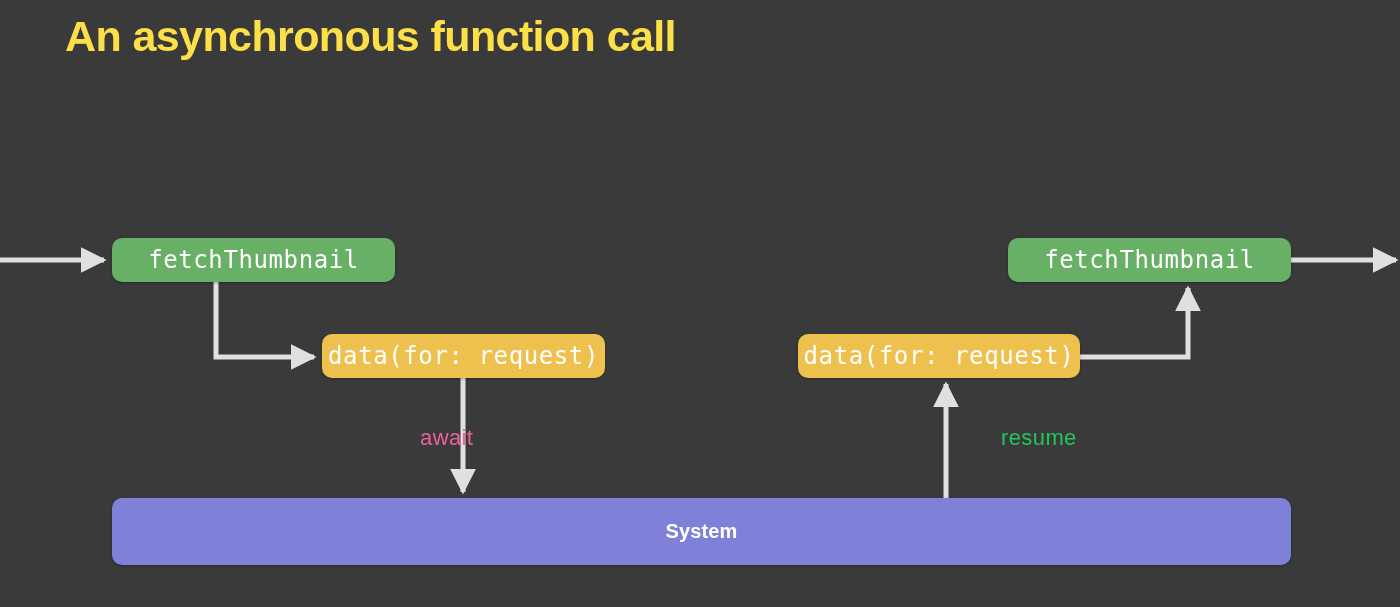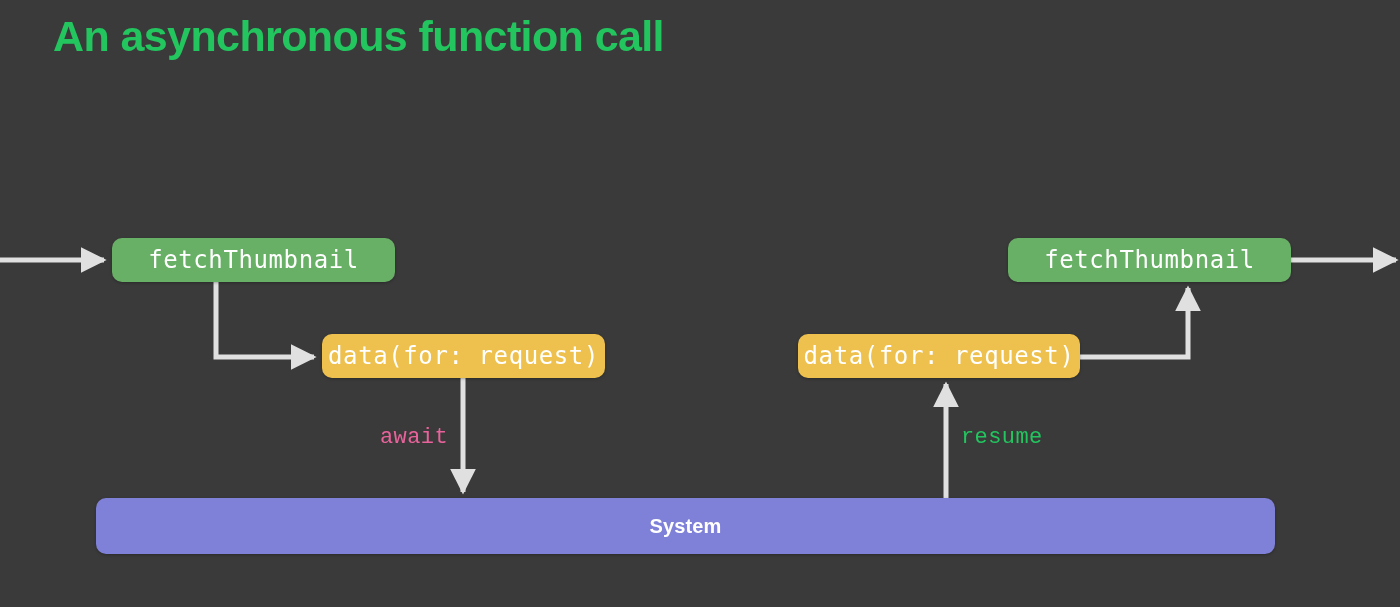--- a/index.html
+++ b/index.html
@@ -20,25 +20,25 @@
     position: absolute;
     left: 0; top: 0;
     width: 1400px;
     height: 607px;
     background: #3a3a3a;
   }
 
   
   #title {
     position: absolute;
-    left: 53px;
+    left: 65px;
     top: 11px;
     font-size: 43px;
     font-weight: bold;
-    color: #22c55e;
+    color: #fde047;
     letter-spacing: -0.6px;
     white-space: nowrap;
     line-height: 1.2;
   }
 
   
   #connectors {
     position: absolute;
     left: 0; top: 0;
     width: 1400px;
@@ -77,29 +77,30 @@
     font-family: "Liberation Sans", sans-serif;
     font-size: 20px;
     font-weight: bold;
     letter-spacing: 0.1px;
   }
 
   #node-fetch-left   { left: 112px;  top: 238px; width: 283px; height: 44px; }
   #node-fetch-right  { left: 1008px; top: 238px; width: 283px; height: 44px; }
   #node-data-left    { left: 322px;  top: 334px; width: 283px; height: 44px; }
   #node-data-right   { left: 798px;  top: 334px; width: 282px; height: 44px; }
-  #node-system       { left: 96px;  top: 498px; width: 1179px; height: 56px; }
+  #node-system       { left: 112px;  top: 498px; width: 1179px; height: 67px; }
 
   
   .edge-label {
     position: absolute;
-    font-family: Liberation Mono, monospace;
+    font-family: Liberation Sans, sans-serif;
     font-size: 22px;
     letter-spacing: 0.4px;
     white-space: nowrap;
+    margin-left: 40px;
   }
 
   #label-await  { left: 380px; top: 425px; color: #e8639b; }
   #label-resume { left: 961px; top: 425px; color: #22c55e; }
 </style>
 </head>
 <body>
 
 <div id="slide">
 

